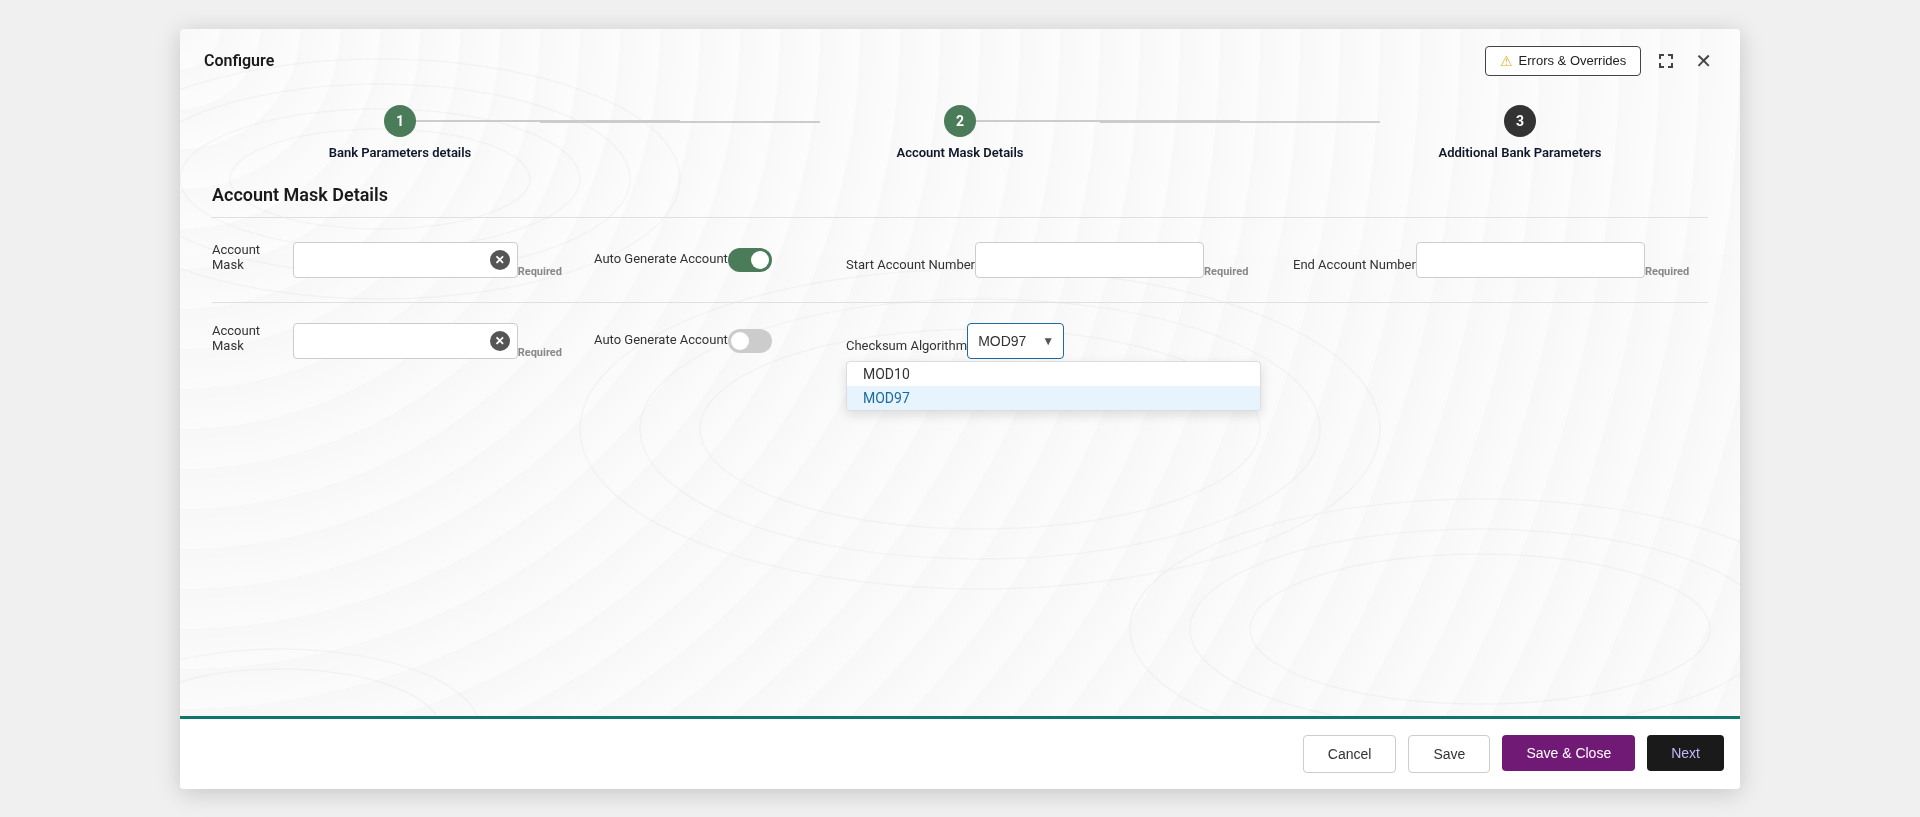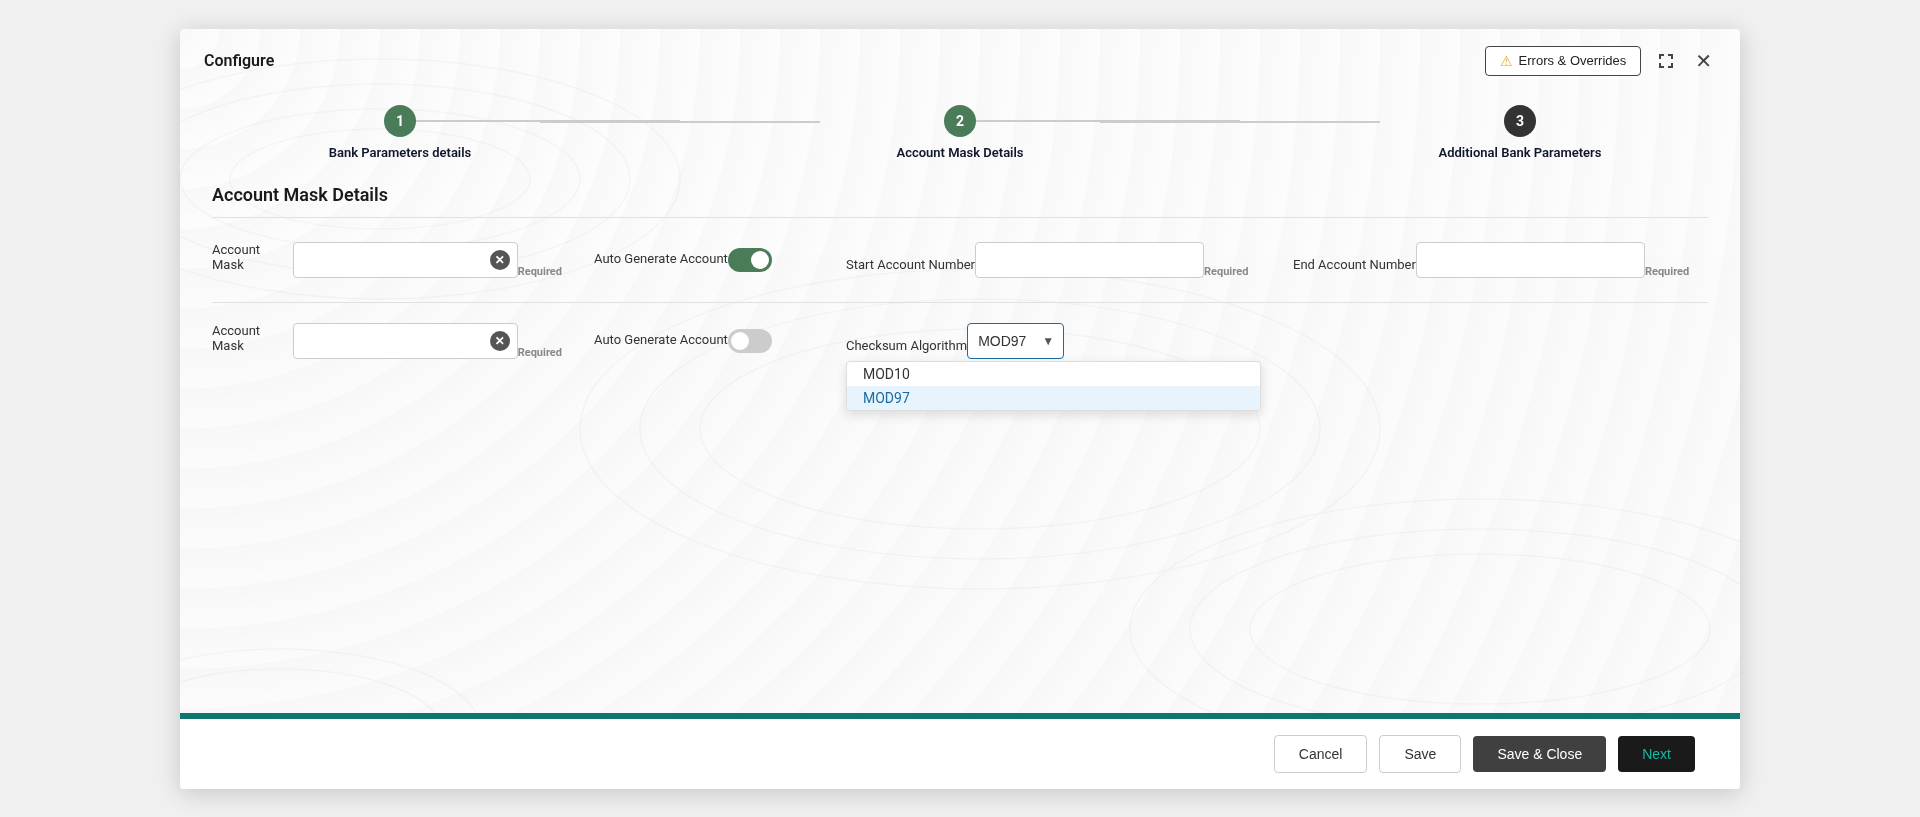--- a/index.html
+++ b/index.html
@@ -311,25 +311,25 @@
     }
 
     .dropdown-item.selected {
       background: #e8f4fd;
       color: #1a6ba0;
     }
 
     
     .modal-footer {
       display: flex;
-      align-items: center;
+      align-items: flex-start;
       justify-content: flex-end;
       gap: 12px;
-      padding: 16px 45px;
-      border-top: 6px solid #0f766e;
+      padding: 16px 16px;
+      border-top: 3px solid #0f766e;
       position: relative;
       z-index: 1;
       background: #fff;
     }
 
     .btn {
       padding: 10px 24px;
       border-radius: 4px;
       font-size: 14px;
       font-weight: 500;
@@ -343,27 +343,27 @@
       color: #333;
     }
 
     .btn-back {
       background: #fff;
       border: 1px solid #ccc;
       color: #333;
     }
 
     .btn-save {
-      background: #404040;
+      background: #701a75;
       color: #fff;
     }
 
     .btn-next {
       background: #1a1a1a;
-      color: #14b8a6;
+      color: #c4b5fd;
     }
 
     
     .stepper-container {
       display: flex;
       align-items: flex-start;
       padding: 16px 80px 8px;
       position: relative;
       z-index: 1;
     }

